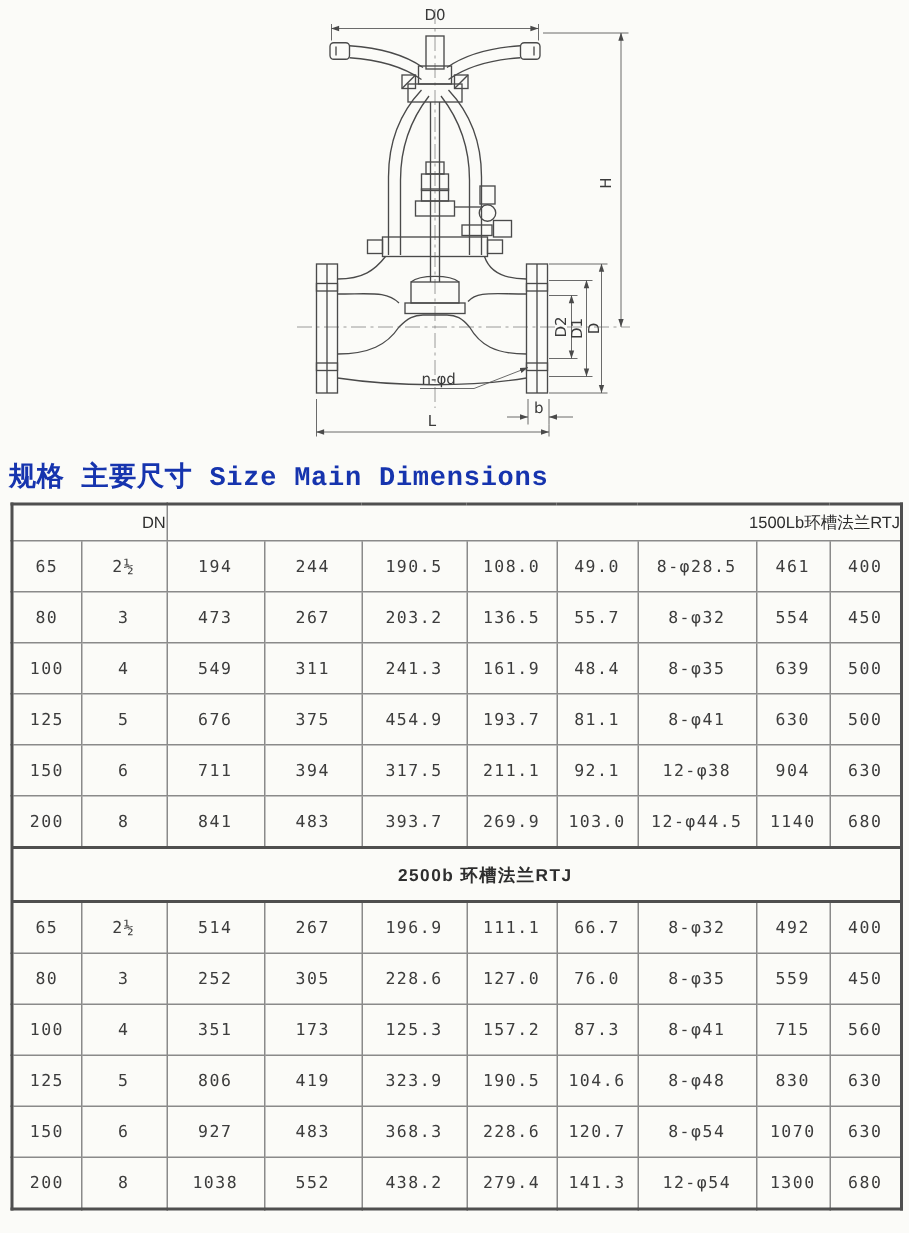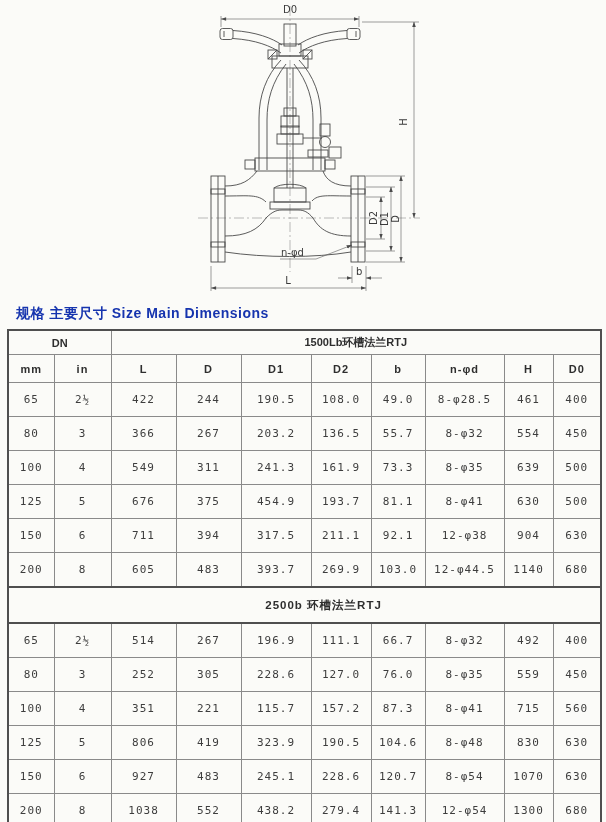--- a/index.html
+++ b/index.html
@@ -6,41 +6,42 @@
   body{
     width:606px;height:822px;
     background:#fbfbf8;
     font-family:"Liberation Sans", sans-serif;
     color:#333;
     position:relative;
     overflow:hidden;
   }
   .drawing-wrap{width:606px;height:300px;}
   .page-title{
-    margin:5px 0 6px 16px;
-    font-size:14px;font-weight:bold;
+    margin:5px 0 6px 6px;
+    font-size:18px;font-weight:bold;
     color:#1634ae;
     letter-spacing:0.5px;
+    font-family:Liberation Mono, monospace;
   }
   table.dim-table{
     margin-left:7px;
     width:593px;
     border-collapse:collapse;
     table-layout:fixed;
     border:2px solid #4f4f4f;
   }
   .dim-table th,.dim-table td{
     border:1px solid #8a8a8a;
     text-align:center;
     vertical-align:middle;
     padding:0;
     overflow:hidden;
     white-space:nowrap;
   }
-  .dim-table thead tr.hrow1 th{height:23px;font-size:11px;font-weight:bold;color:#2e2e2e;}
+  .dim-table thead tr.hrow1 th{height:23px;font-size:11px;font-weight:normal;color:#2e2e2e;text-align:right;}
   .dim-table thead tr.hrow2 th{height:27px;font-size:11px;font-weight:bold;color:#2e2e2e;letter-spacing:1px;}
   .dim-table tbody td{
     height:33px;
     font-family:"DejaVu Sans Mono", monospace;
     font-size:11px;
     letter-spacing:1px;
     color:#3d3d3d;
   }
   .dim-table tbody tr.section-row td{
     height:34px;
@@ -205,66 +206,54 @@
       <col style="width:54px">
       <col style="width:79px">
     <col style="width:49px">
       <col style="width:48px">
   </colgroup>
   <thead>
     <tr class="hrow1">
       <th colspan="2">DN</th>
       <th colspan="8">1500Lb环槽法兰RTJ</th>
     </tr>
-    <tr class="hrow2">
-      <th>mm</th>
-      <th>in</th>
-      <th>L</th>
-      <th>D</th>
-      <th>D1</th>
-      <th>D2</th>
-      <th>b</th>
-      <th>n-φd</th>
-      <th>H</th>
-      <th>D0</th>
-    </tr>
   </thead>
   <tbody>
       <tr>
         <td>65</td>
         <td>2½</td>
-        <td>422</td>
+        <td>194</td>
         <td>244</td>
         <td>190.5</td>
         <td>108.0</td>
         <td>49.0</td>
         <td>8-φ28.5</td>
         <td>461</td>
         <td>400</td>
       </tr>
       <tr>
         <td>80</td>
         <td>3</td>
-        <td>366</td>
+        <td>473</td>
         <td>267</td>
         <td>203.2</td>
         <td>136.5</td>
         <td>55.7</td>
         <td>8-φ32</td>
         <td>554</td>
         <td>450</td>
       </tr>
       <tr>
         <td>100</td>
         <td>4</td>
         <td>549</td>
         <td>311</td>
         <td>241.3</td>
         <td>161.9</td>
-        <td>73.3</td>
+        <td>48.4</td>
         <td>8-φ35</td>
         <td>639</td>
         <td>500</td>
       </tr>
       <tr>
         <td>125</td>
         <td>5</td>
         <td>676</td>
         <td>375</td>
         <td>454.9</td>
@@ -282,21 +271,21 @@
         <td>317.5</td>
         <td>211.1</td>
         <td>92.1</td>
         <td>12-φ38</td>
         <td>904</td>
         <td>630</td>
       </tr>
       <tr>
         <td>200</td>
         <td>8</td>
-        <td>605</td>
+        <td>841</td>
         <td>483</td>
         <td>393.7</td>
         <td>269.9</td>
         <td>103.0</td>
         <td>12-φ44.5</td>
         <td>1140</td>
         <td>680</td>
       </tr>
       <tr class="section-row">
         <td colspan="10">2500b 环槽法兰RTJ</td>
@@ -322,22 +311,22 @@
         <td>127.0</td>
         <td>76.0</td>
         <td>8-φ35</td>
         <td>559</td>
         <td>450</td>
       </tr>
       <tr>
         <td>100</td>
         <td>4</td>
         <td>351</td>
-        <td>221</td>
-        <td>115.7</td>
+        <td>173</td>
+        <td>125.3</td>
         <td>157.2</td>
         <td>87.3</td>
         <td>8-φ41</td>
         <td>715</td>
         <td>560</td>
       </tr>
       <tr>
         <td>125</td>
         <td>5</td>
         <td>806</td>
@@ -347,21 +336,21 @@
         <td>104.6</td>
         <td>8-φ48</td>
         <td>830</td>
         <td>630</td>
       </tr>
       <tr>
         <td>150</td>
         <td>6</td>
         <td>927</td>
         <td>483</td>
-        <td>245.1</td>
+        <td>368.3</td>
         <td>228.6</td>
         <td>120.7</td>
         <td>8-φ54</td>
         <td>1070</td>
         <td>630</td>
       </tr>
       <tr>
         <td>200</td>
         <td>8</td>
         <td>1038</td>

